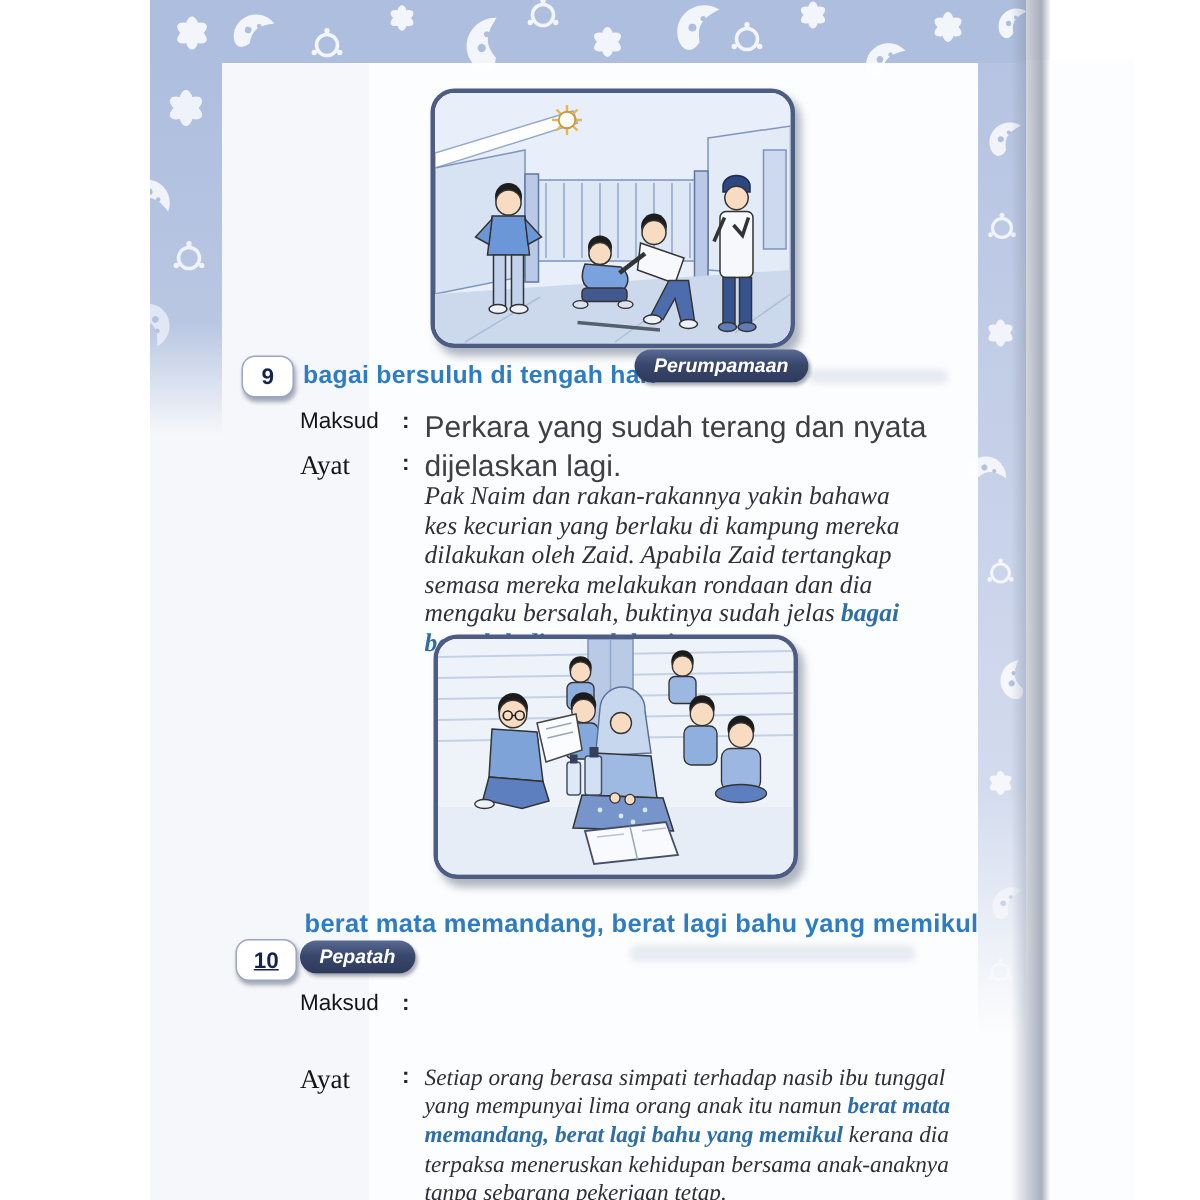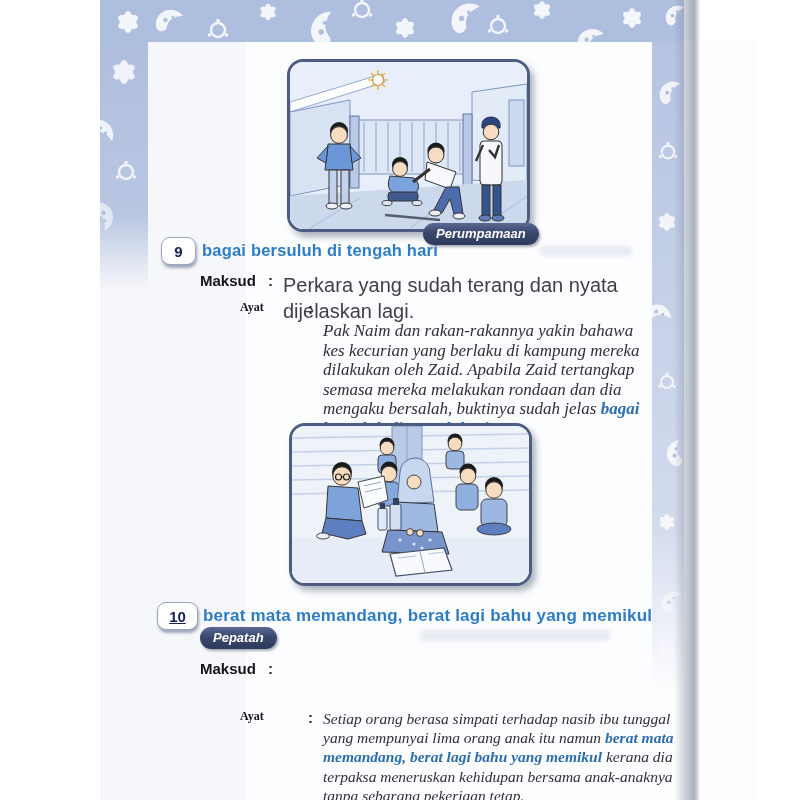--- a/index.html
+++ b/index.html
@@ -34,38 +34,38 @@
   #illus1{left:287px;top:59px;width:237px;height:167px;}
   #illus2{left:289px;top:423px;width:237px;height:157px;}
   .illus-frame svg{display:block;}
   .num-pill{
     position:absolute;display:flex;align-items:center;justify-content:center;
     background:#ffffff;border:1.4px solid #9aa6c2;border-radius:9px;
     box-shadow:1px 2.5px 3px rgba(90,100,130,0.55);
     color:#16234d;font-weight:bold;font-size:15px;
   }
   #e9-pill{left:161px;top:237px;width:33px;height:26px;}
-  #e10-pill{left:157px;top:602px;width:39px;height:26px;text-decoration:underline;}
+  #e10-pill{left:157px;top:626px;width:39px;height:26px;text-decoration:underline;}
   .phrase{
     position:absolute;color:#2e7cc3;font-weight:bold;letter-spacing:0.2px;
   }
   #e9-title{left:202px;top:241px;font-size:16.5px;}
   #e10-title{left:203px;top:606px;font-size:17px;}
   .cat-badge{
     position:absolute;display:inline-block;
     background:linear-gradient(180deg,#5a6a94 0%,#39476c 45%,#2e3a5c 100%);
     color:#fff;font-style:italic;font-weight:bold;font-size:13px;
     padding:3px 13px 4px;border-radius:12px;
     box-shadow:1.5px 2px 2.5px rgba(40,50,70,0.4);
   }
-  #e9-badge{left:423px;top:223px;}
+  #e9-badge{left:423px;top:233px;}
   #e10-badge{left:200px;top:627px;}
   .def-row{position:absolute;display:flex;align-items:flex-start;}
-  .def-label{width:68px;flex:0 0 68px;font-weight:bold;color:#141418;font-size:15px;}
-  .def-label.serif{font-family:"Liberation Serif",serif;font-size:12px;margin-left:40px;}
+  .def-label{width:68px;flex:0 0 68px;font-weight:normal;color:#141418;font-size:15px;}
+  .def-label.serif{font-family:"Liberation Serif",serif;font-size:18px;}
   .def-colon{width:15px;flex:0 0 15px;font-weight:bold;color:#23232a;font-size:15px;}
   .def-text{color:#3f3f46;font-size:20px;line-height:1.32;}
   #e9-maksud{left:200px;top:272px;}
   #e9-maksud .def-text{width:340px;}
   #e10-maksud{left:200px;top:660px;}
   #e10-maksud .def-text{width:322px;line-height:1.34;}
   .ayat-text{
     font-family:"Liberation Serif",serif;font-style:italic;
     color:#2e2f38;
   }

